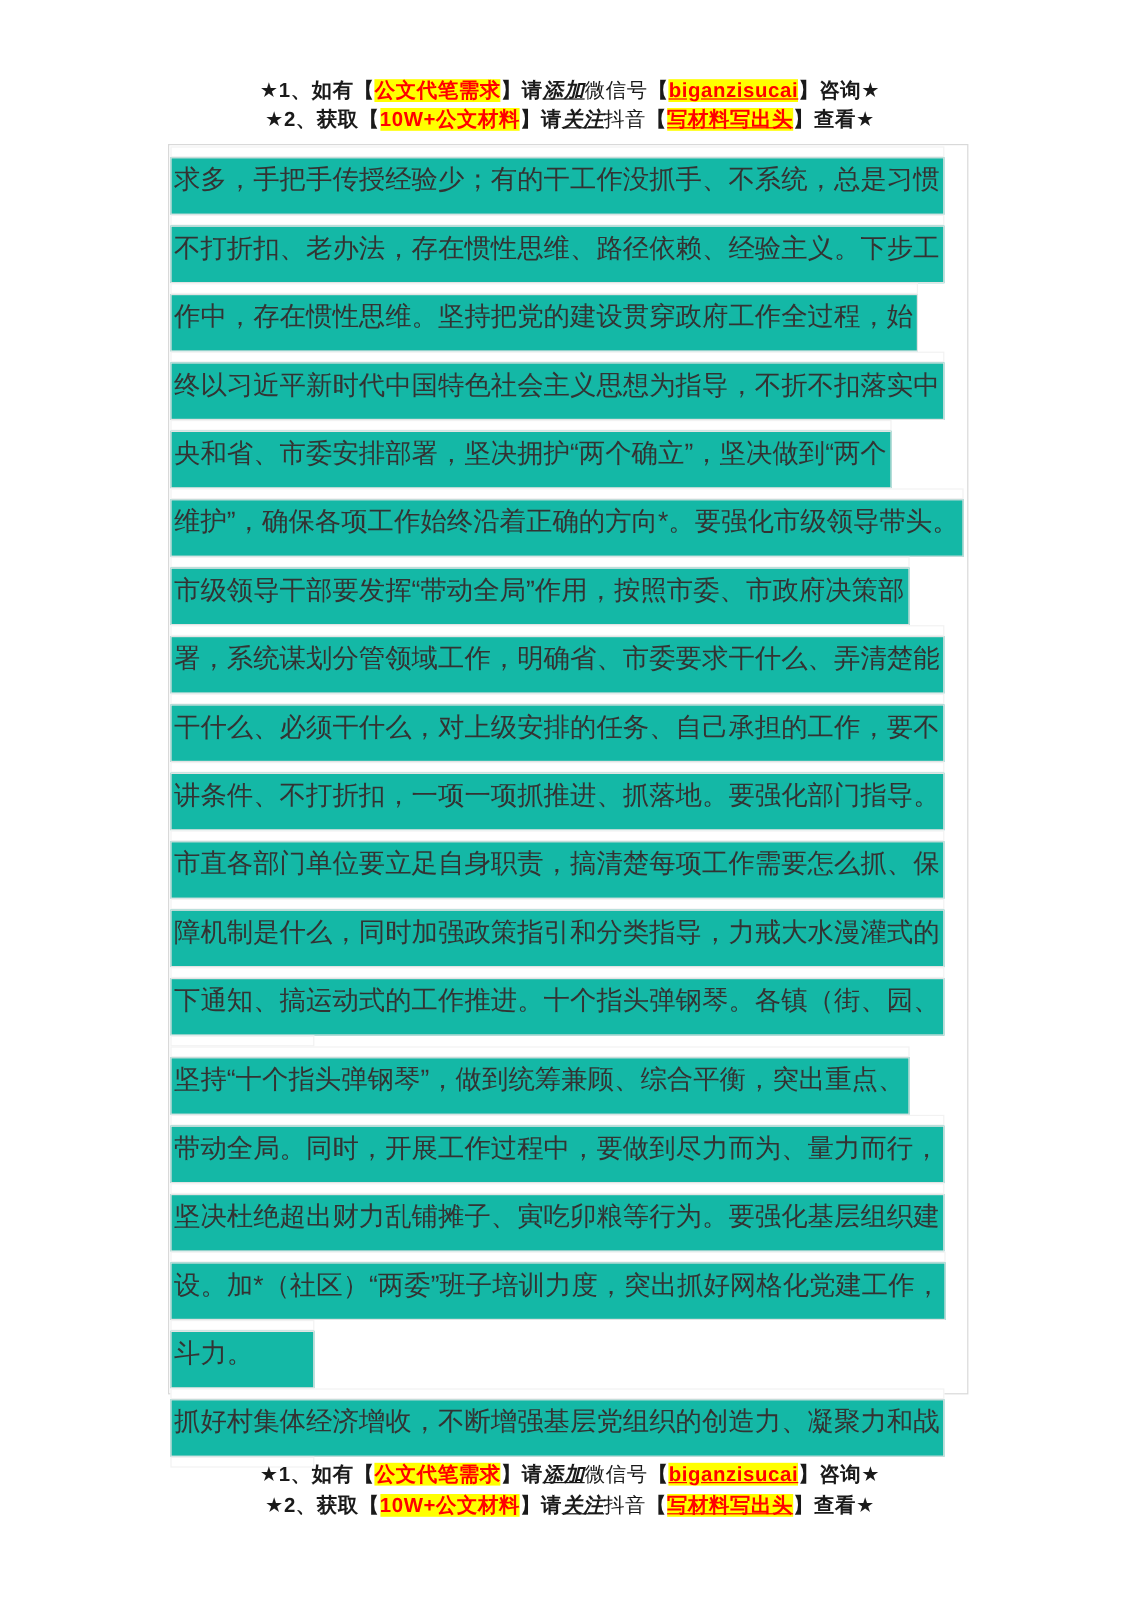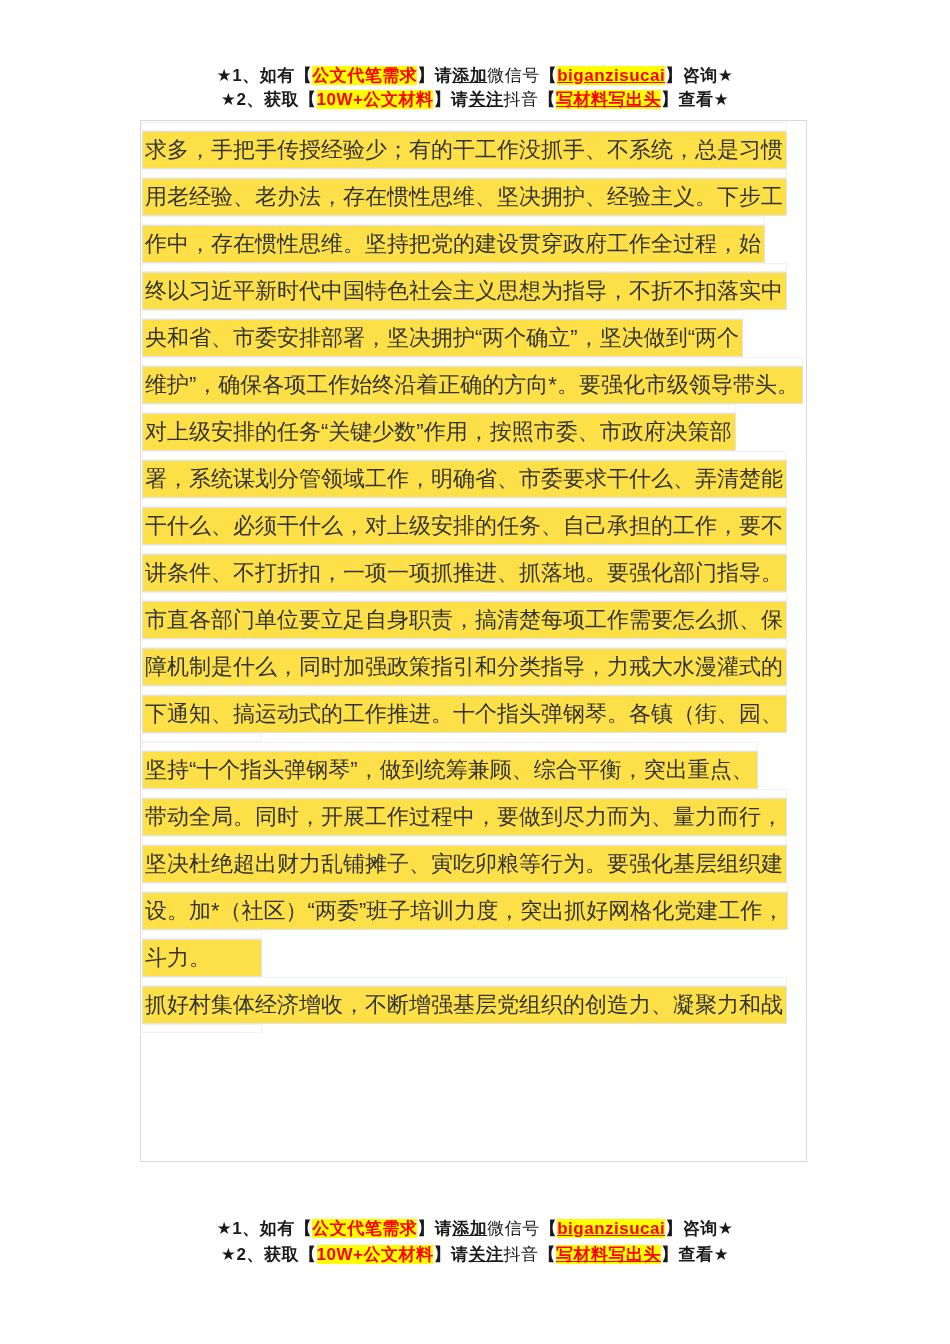--- a/index.html
+++ b/index.html
@@ -6,74 +6,74 @@
   html,body { width:950px; height:1344px; background:#ffffff;
     font-family:"Liberation Sans","DejaVu Sans",sans-serif; }
   .page { position:relative; width:950px; height:1344px; background:#ffffff; overflow:hidden; }
 
   
   .promo { position:absolute; left:0; width:950px; text-align:center;
     font-size:17px; line-height:24px; color:#1a1a1a; letter-spacing:0.5px; }
   .promo-header { top:64px; }
   .promo-footer { top:1216px; line-height:26px; }
   .seg-b  { font-weight:bold;margin-top:24px; }
-  .seg-bu { font-weight:bold; text-decoration:underline; }
+  .seg-bu { font-weight:bold; text-decoration:underline;font-style:italic; }
   .seg-r  { font-weight:normal; }
   .seg-hl  { font-weight:bold; color:var(--red,#ff0000); background:var(--highlight,#ffff00); }
   .seg-hlu { font-weight:bold; color:var(--red,#ff0000); background:var(--highlight,#ffff00); text-decoration:underline; }
 
   
   .doc-box { position:absolute; top:120px; left:140px; width:667px; height:1042px;
     border:1px solid #d9d9d9; background:#ffffff; overflow:visible; padding:1px 0 0 1px; }
 
   .line-row  { width:fit-content; white-space:nowrap; }
   .line-strip{ height:9px; border:1px solid #f2f2f2; background:#fff; min-width:120px; }
-  .line-text { border:1px solid #e3e3e3; background:#fde047; color:#333333;
-    font-size:22px; line-height:36px; height:38px; padding:0 3px 0 2px; white-space:nowrap; }
+  .line-text { border:1px solid #e3e3e3; background:#14b8a6; color:#333333;
+    font-size:22px; line-height:36px; height:48px; padding:0 3px 0 2px; white-space:nowrap; }
   .line-text.indent { text-indent:44px; }
 </style>
 </head>
 <body>
 
 <div class="page">
 
   <div class="promo promo-header">
     <div><span class="seg-b">★1、如有【</span><span class="seg-hl">公文代笔需求</span><span class="seg-b">】请</span><span class="seg-bu">添加</span><span class="seg-r">微信号</span><span class="seg-b">【</span><span class="seg-hlu">biganzisucai</span><span class="seg-b">】咨询★</span></div>
     <div><span class="seg-b">★2、获取【</span><span class="seg-hl">10W+公文材料</span><span class="seg-b">】请</span><span class="seg-bu">关注</span><span class="seg-r">抖音</span><span class="seg-b">【</span><span class="seg-hlu">写材料写出头</span><span class="seg-b">】查看★</span></div>
   </div>
 
   <div class="doc-box">
     <div>
         <div class="line-row">
           <div class="line-strip"></div>
           <div class="line-text">求多，手把手传授经验少；有的干工作没抓手、不系统，总是习惯</div>
         </div>
         <div class="line-row">
           <div class="line-strip"></div>
-          <div class="line-text">用老经验、老办法，存在惯性思维、坚决拥护、经验主义。下步工</div>
+          <div class="line-text">不打折扣、老办法，存在惯性思维、路径依赖、经验主义。下步工</div>
         </div>
         <div class="line-row">
           <div class="line-strip"></div>
           <div class="line-text">作中，存在惯性思维。坚持把党的建设贯穿政府工作全过程，始</div>
         </div>
         <div class="line-row">
           <div class="line-strip"></div>
           <div class="line-text">终以习近平新时代中国特色社会主义思想为指导，不折不扣落实中</div>
         </div>
         <div class="line-row">
           <div class="line-strip"></div>
           <div class="line-text">央和省、市委安排部署，坚决拥护“两个确立”，坚决做到“两个</div>
         </div>
         <div class="line-row">
           <div class="line-strip"></div>
           <div class="line-text">维护”，确保各项工作始终沿着正确的方向*。要强化市级领导带头。</div>
         </div>
         <div class="line-row">
           <div class="line-strip"></div>
-          <div class="line-text">对上级安排的任务“关键少数”作用，按照市委、市政府决策部</div>
+          <div class="line-text">市级领导干部要发挥“带动全局”作用，按照市委、市政府决策部</div>
         </div>
         <div class="line-row">
           <div class="line-strip"></div>
           <div class="line-text">署，系统谋划分管领域工作，明确省、市委要求干什么、弄清楚能</div>
         </div>
         <div class="line-row">
           <div class="line-strip"></div>
           <div class="line-text">干什么、必须干什么，对上级安排的任务、自己承担的工作，要不</div>
         </div>
         <div class="line-row">

